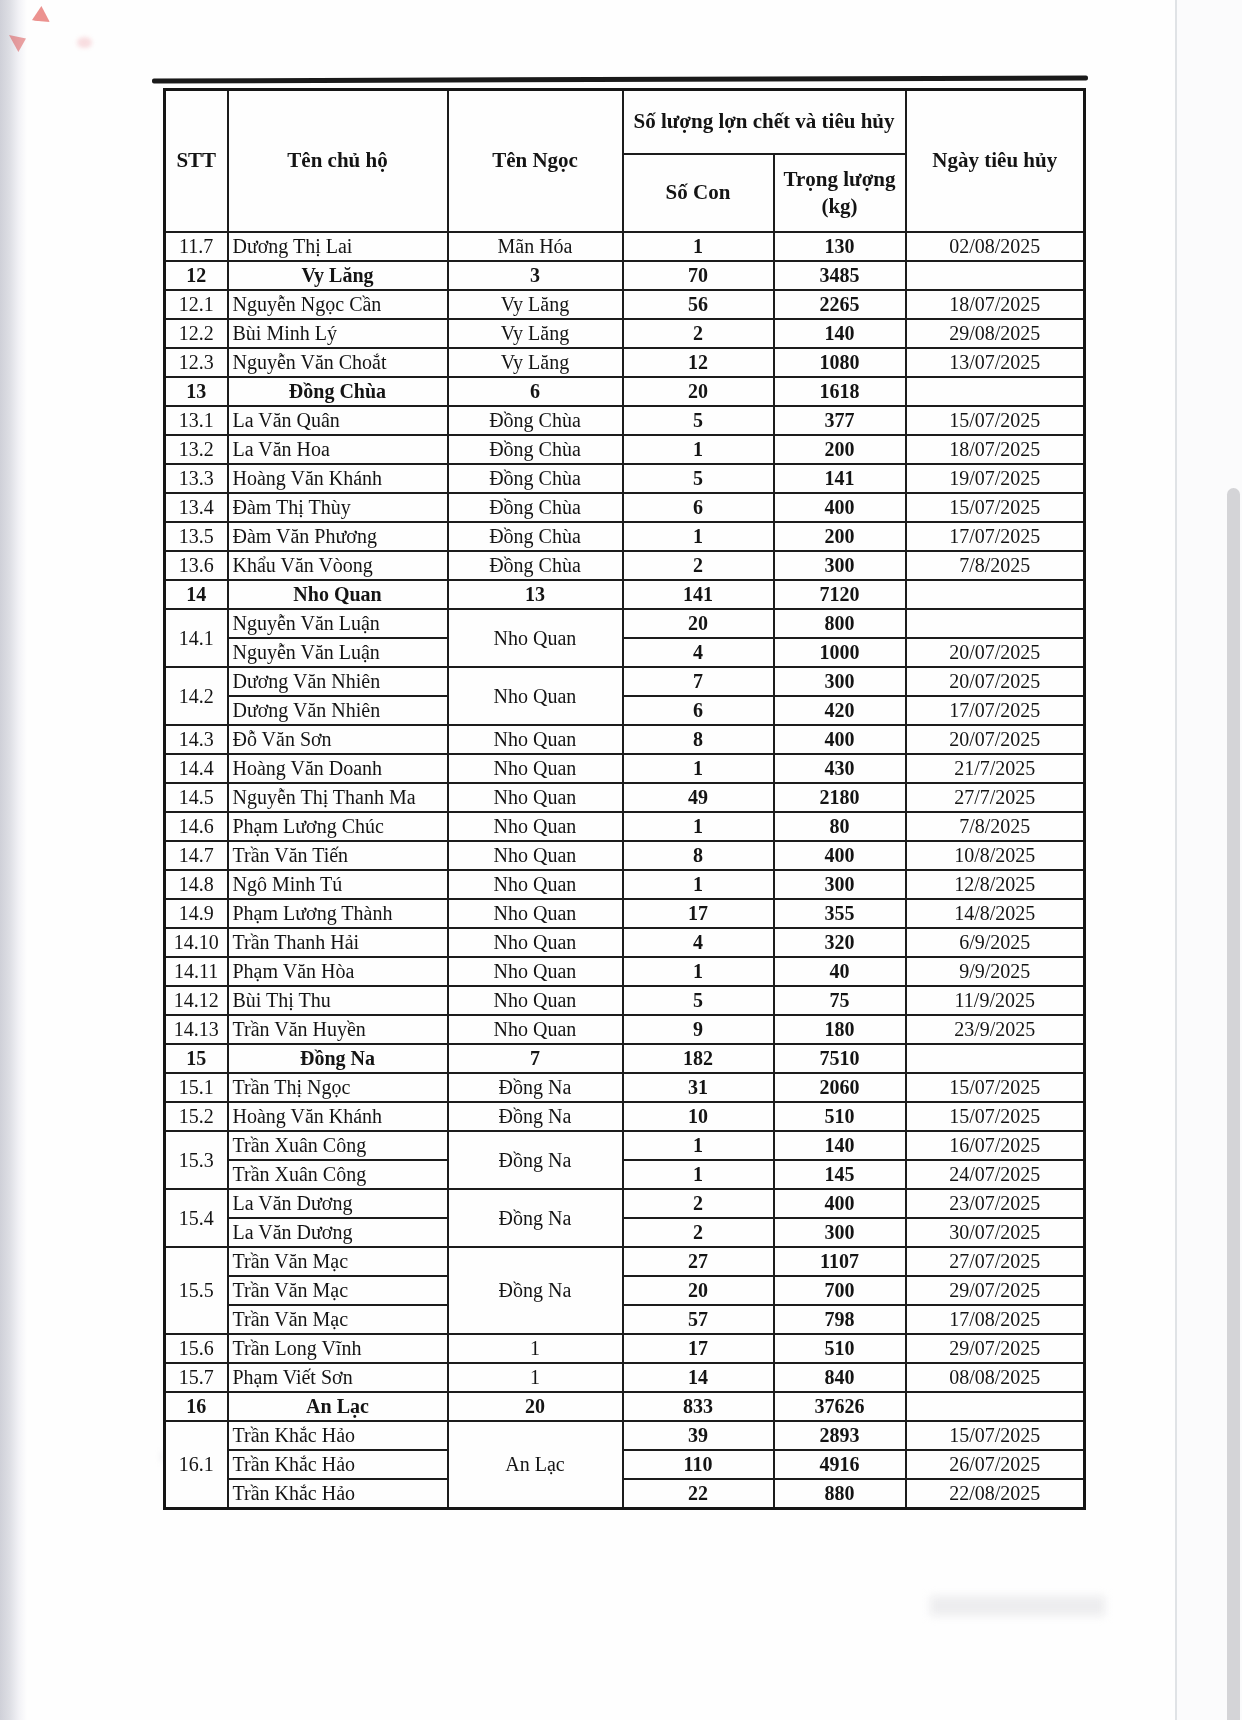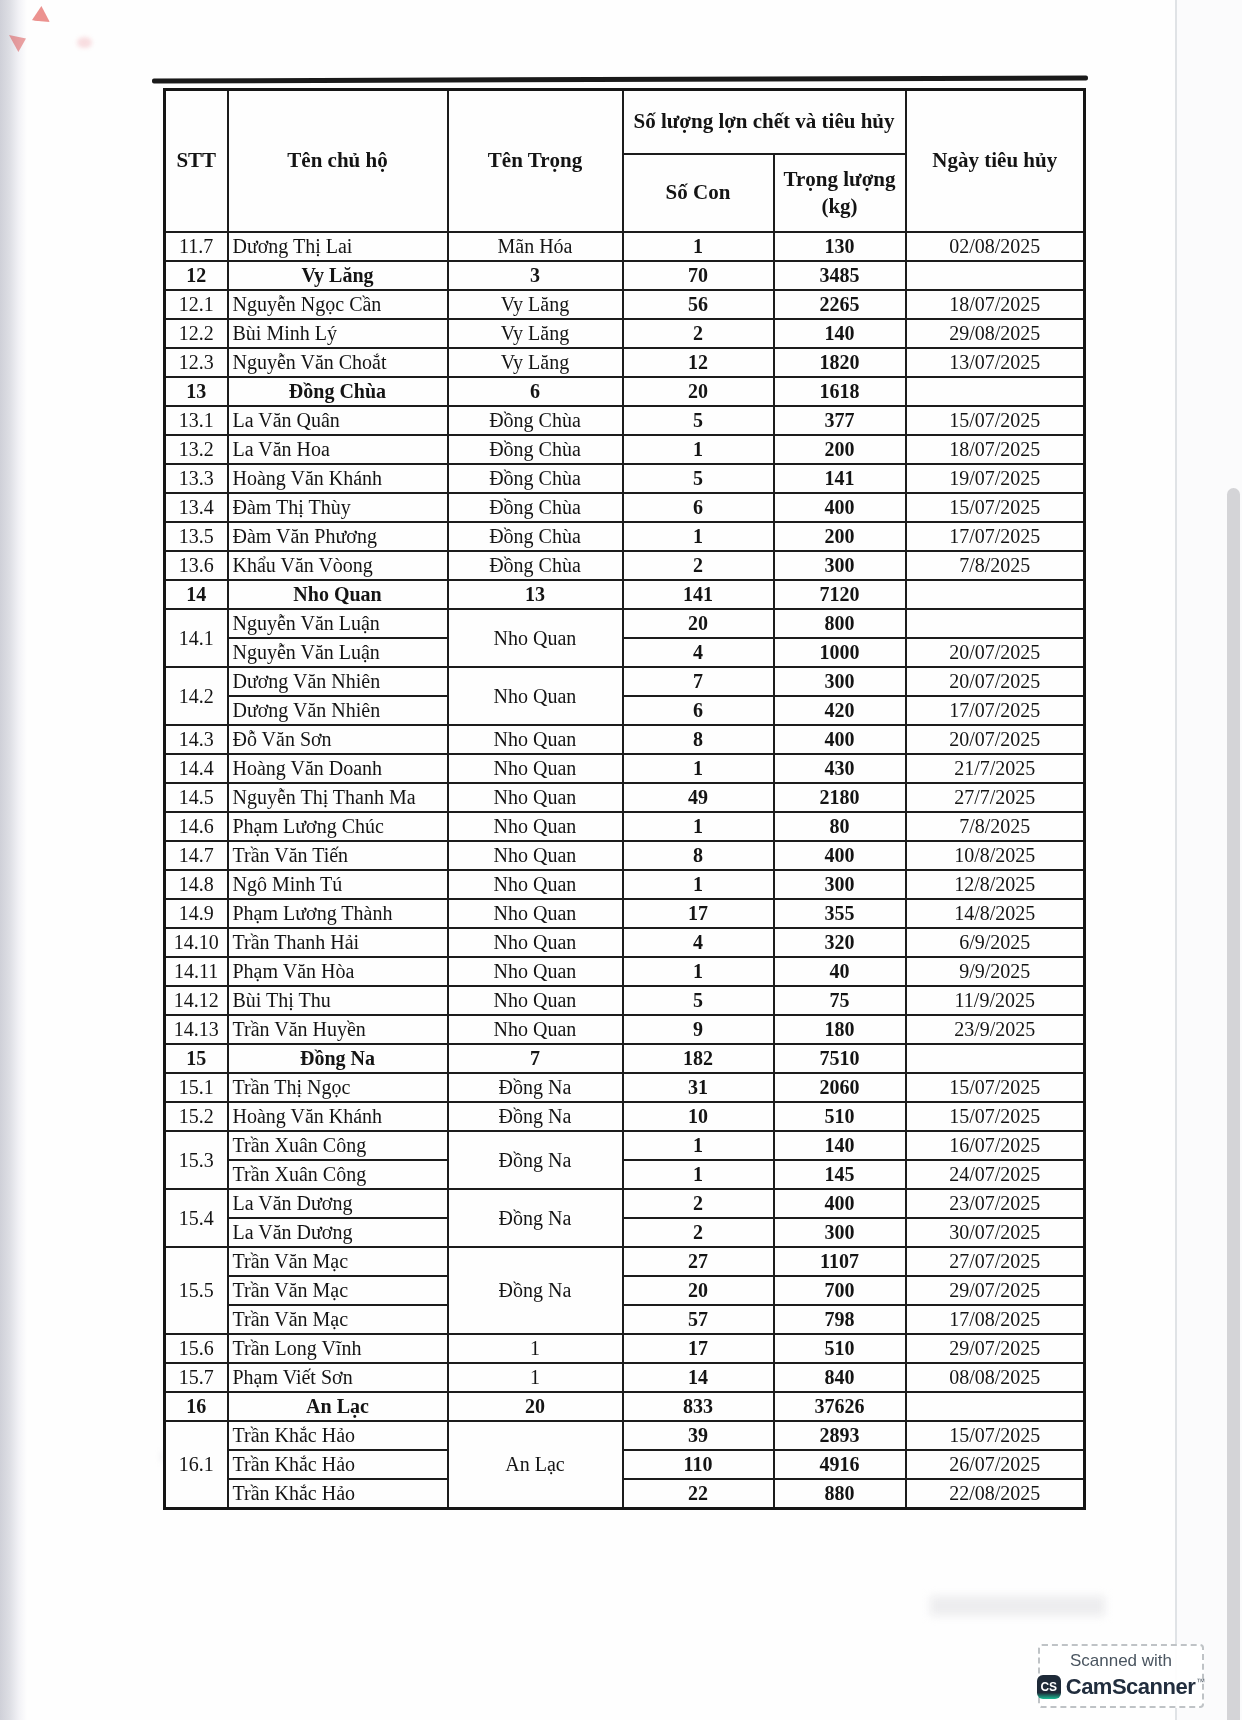--- a/index.html
+++ b/index.html
@@ -74,21 +74,21 @@
       <col style="width:220px">
       <col style="width:175px">
       <col style="width:151px">
       <col style="width:132px">
       <col style="width:179px">
     </colgroup>
     <thead>
       <tr>
         <th rowspan="2">STT</th>
         <th rowspan="2">Tên chủ hộ</th>
-        <th rowspan="2">Tên Trọng</th>
+        <th rowspan="2">Tên Ngọc</th>
         <th colspan="2">Số lượng lợn chết và tiêu hủy</th>
         <th rowspan="2">Ngày tiêu hủy</th>
       </tr>
       <tr>
         <th>Số Con</th>
         <th>Trọng lượng (kg)</th>
       </tr>
     </thead>
     <tbody>
         <tr>
@@ -121,21 +121,21 @@
           <td class="c-vill">Vy Lăng</td>
           <td class="c-num">2</td>
           <td class="c-num">140</td>
           <td class="c-date">29/08/2025</td>
         </tr>
         <tr>
           <td class="c-stt">12.3</td>
           <td class="c-name">Nguyễn Văn Choắt</td>
           <td class="c-vill">Vy Lăng</td>
           <td class="c-num">12</td>
-          <td class="c-num">1820</td>
+          <td class="c-num">1080</td>
           <td class="c-date">13/07/2025</td>
         </tr>
         <tr class="sec">
           <td class="c-stt">13</td>
           <td class="c-name">Đồng Chùa</td>
           <td class="c-vill">6</td>
           <td class="c-num">20</td>
           <td class="c-num">1618</td>
           <td class="c-date"></td>
         </tr>
@@ -423,21 +423,13 @@
         </tr>
         <tr>
           <td class="c-name">Trần Khắc Hảo</td>
           <td class="c-num">22</td>
           <td class="c-num">880</td>
           <td class="c-date">22/08/2025</td>
         </tr>
       </tbody>
   </table>
 
-  <div class="badge">
-    <div class="b1">Scanned with</div>
-    <div class="b2">
-      <span class="cs">CS</span>
-      <span class="bn">CamScanner</span>
-      <span class="tm">™</span>
-    </div>
-  </div>
 </div>
 
 </body></html>

